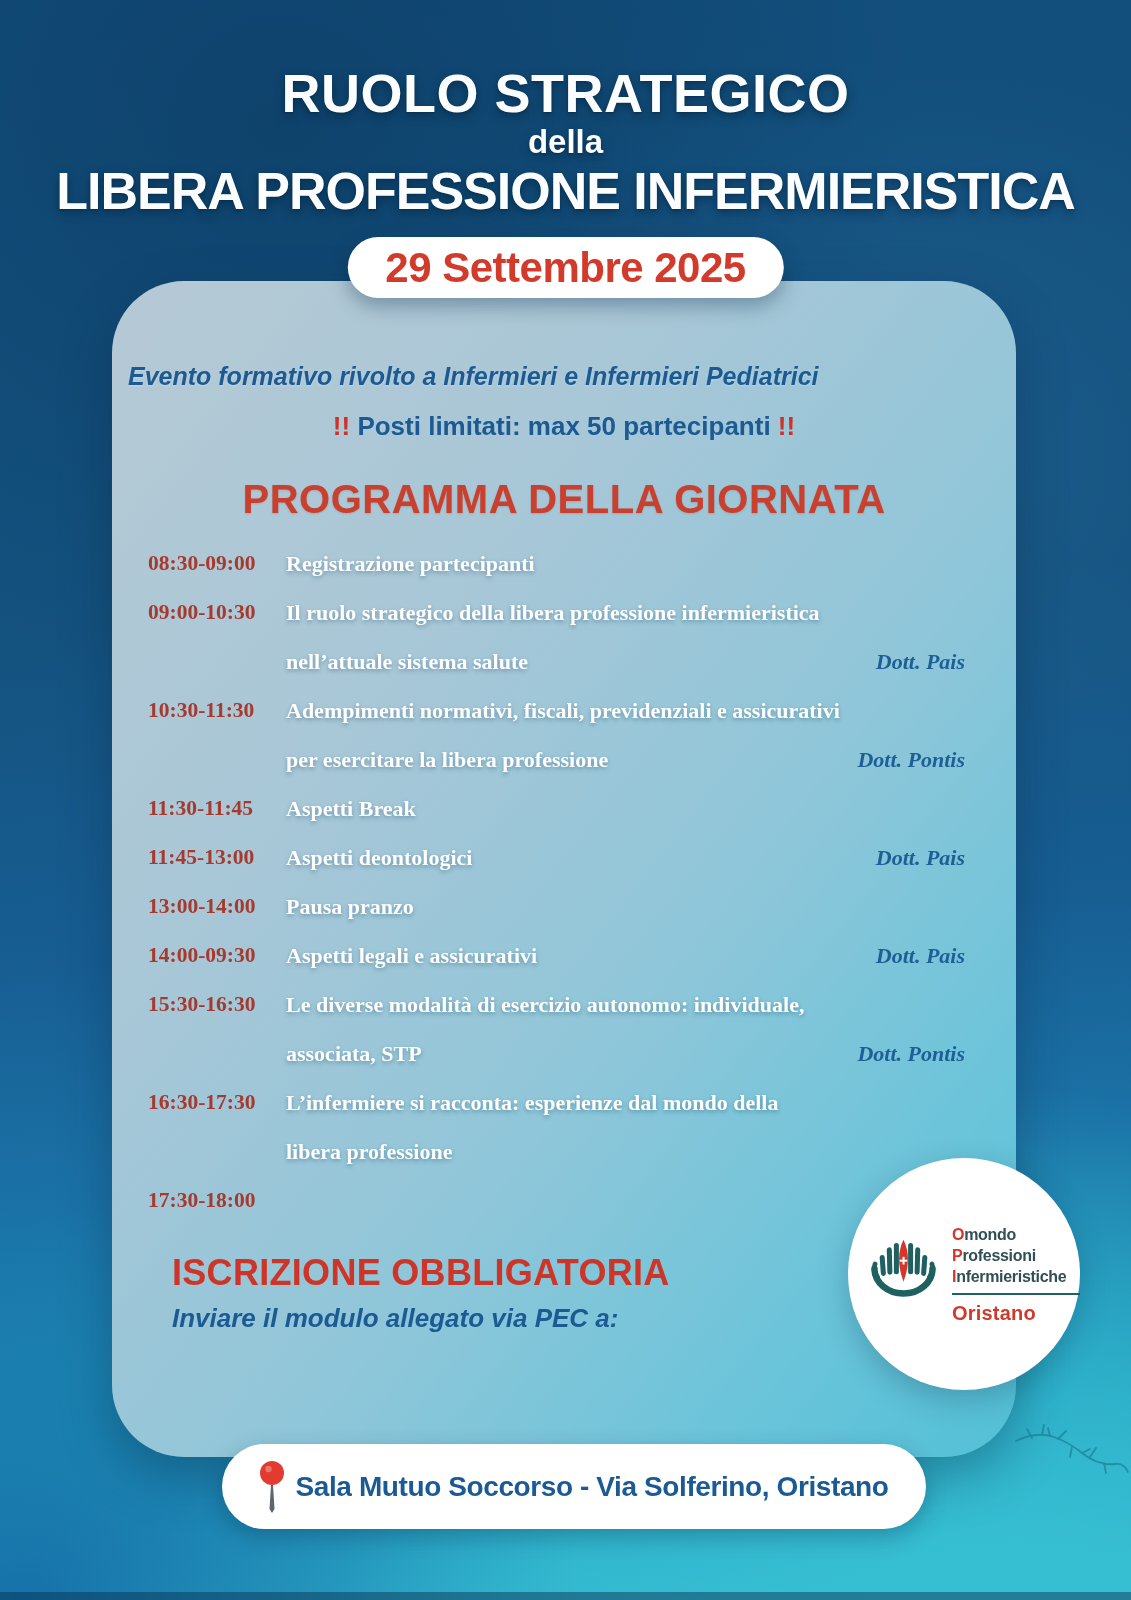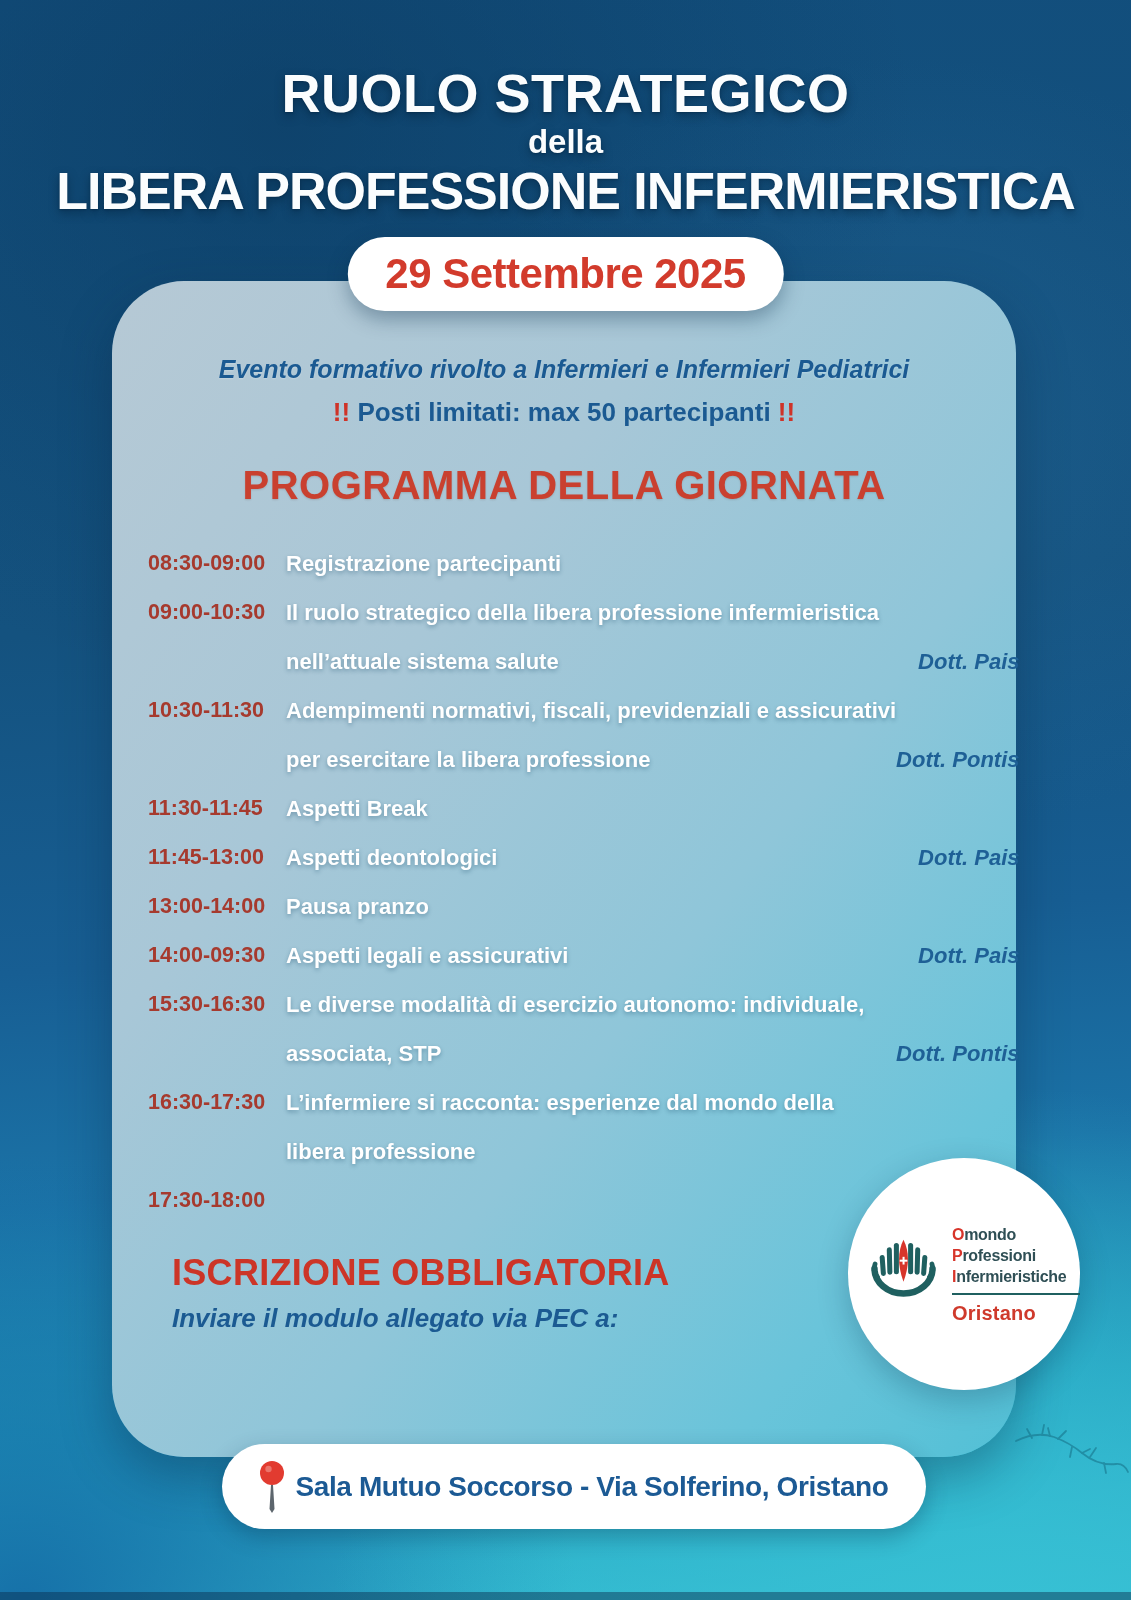--- a/index.html
+++ b/index.html
@@ -17,39 +17,39 @@
   .poster::after { content:""; position:absolute; left:0; right:0; bottom:0; height:8px; background:rgba(8,45,75,.45); }
 
   
   .title-block { position:absolute; top:64px; left:0; width:100%; text-align:center; color:#fbfdfe;
     text-shadow:0 4px 10px rgba(4,34,60,.55), 0 1px 2px rgba(4,34,60,.45); }
   .title-l1 { font-size:54px; font-weight:bold; letter-spacing:.5px; line-height:58px; }
   .title-l2 { font-size:33px; font-weight:bold; line-height:38px; margin-top:1px; }
   .title-l3 { font-size:52px; font-weight:bold; letter-spacing:-1px; line-height:56px; margin-top:2px; }
 
   .date-pill { position:absolute; top:237px; left:50%; transform:translateX(-50%);
-    height:74px; padding:0 38px; background:#ffffff; border-radius:38px;
+    height:61px; padding:0 38px; background:#ffffff; border-radius:38px;
     display:flex; align-items:center; justify-content:center;
     box-shadow:0 8px 20px rgba(6,40,70,.35); z-index:5; }
   .date-pill span { color:#d23b2c; font-size:42px; font-weight:bold; letter-spacing:-.5px; }
 
   
   .card { position:absolute; left:112px; top:281px; width:904px; height:1176px; border-radius:72px;
     background:linear-gradient(128deg, #b6c9d5 0%, #a8c7d7 32%, #8fc6d9 60%, #69c4da 84%, #52c0d6 100%);
     box-shadow:0 20px 50px rgba(8,38,66,.35); padding-top:62px; }
-  .audience { margin:9px; text-align:center; color:#1b5a92; font-size:25px; font-weight:bold; font-style:italic;
+  .audience { margin:16px; text-align:left; color:#1b5a92; font-size:25px; font-weight:bold; font-style:italic;
     line-height:34px; text-shadow:0 1px 2px rgba(255,255,255,.25); }
   .limits { margin:7px 0 0 0; text-align:center; color:#1b5a92; font-size:26px; font-weight:bold; line-height:34px; }
   .limits .bang { color:#cf3328; }
   .program-title { margin:34px 0 0 0; text-align:center; color:#c9402f; font-size:40px; font-weight:bold;
     letter-spacing:.5px; line-height:44px; text-shadow:0 1px 2px rgba(70,20,10,.15); }
 
   .schedule { position:absolute; left:36px; right:51px; top:258px;
     display:grid; grid-template-columns:138px 1fr auto; }
-  .schedule .cell { height:49px; display:flex; align-items:center; white-space:nowrap; }
+  .schedule .cell { height:49px; display:flex; align-items:center; white-space:nowrap;font-family:Liberation Serif, serif; }
   .schedule .time { color:#a63a2e; font-weight:bold; font-size:21.5px; }
   .schedule .text { color:#ffffff; font-weight:bold; font-size:22px; text-shadow:0 2px 4px rgba(25,75,105,.4); }
   .schedule .speaker { color:#1e6096; font-weight:bold; font-style:italic; font-size:22px; justify-content:flex-end; }
 
   .registration { position:absolute; left:60px; top:976px; }
   .reg-heading { margin:0; color:#cc3527; font-size:36px; font-weight:bold; letter-spacing:.3px; line-height:32px; }
   .reg-instruction { margin:13px 0 0 0; color:#1b5a92; font-size:26px; font-weight:bold; font-style:italic; line-height:32px; }
   .reg-email { display:inline-block; margin-top:9px; color:#17518a; font-size:26px; font-weight:bold; font-style:italic;
     text-decoration:underline; line-height:32px; }
 

